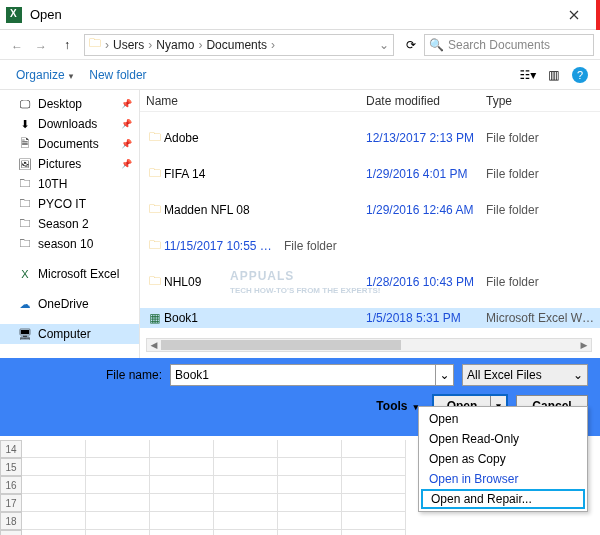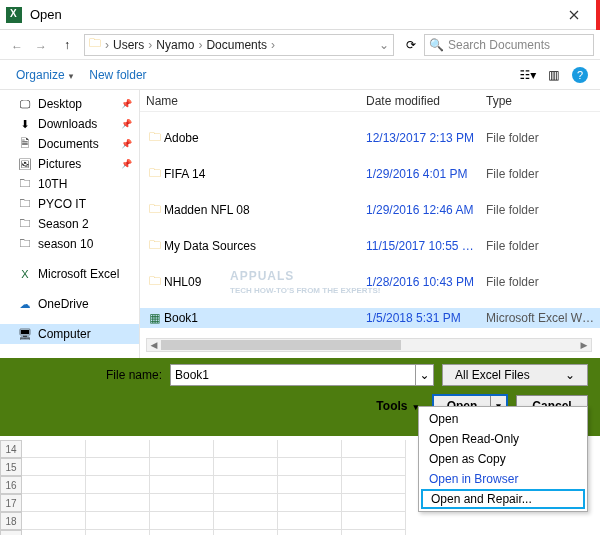--- a/index.html
+++ b/index.html
@@ -54,27 +54,27 @@
 
 .watermark { position: absolute; left: 230px; top: 260px; opacity: .25; font-size: 22px; font-weight: bold; color: #2a5b8a; letter-spacing: 1px; }
 .watermark small { display: block; font-size: 8px; letter-spacing: 0; }
 
 .hscroll { position: absolute; left: 146px; top: 338px; right: 8px; height: 14px; background: #f2f2f2; border: 1px solid #ddd; }
 .hscroll .thumb { position: absolute; left: 14px; top: 1px; width: 240px; height: 10px; background: #ccc; }
 .hscroll .ar { position: absolute; top: 0; width: 14px; height: 12px; display: flex; align-items: center; justify-content: center; color: #777; font-size: 9px; }
 .hscroll .ar.l { left: 0; }
 .hscroll .ar.r { right: 0; }
 
-.bottom { position: absolute; top: 358px; left: 0; right: 0; padding: 6px 12px 10px 12px; background: #4d7c0f; }
+.bottom { position: absolute; top: 358px; left: 0; right: 0; padding: 6px 12px 10px 12px; background: #3b82f6; }
 .row { display: flex; align-items: center; margin-bottom: 8px; }
 .row-label { width: 158px; text-align: right; padding-right: 8px; }
 .fname-input { flex: 1; height: 22px; border: 1px solid #999; padding: 0 4px; background: #fff; }
 .fname-wrap { flex: 1; position: relative; display: flex; }
 .fname-drop { width: 18px; border: 1px solid #999; border-left: none; display: flex; align-items: center; justify-content: center; background: #fff; }
-.filter { width: 146px; height: 22px; margin-left: 8px; border: 1px solid #999; background: #eee; display: flex; align-items: center; padding: 0 12px; }
+.filter { width: 126px; height: 22px; margin-left: 8px; border: 1px solid #999; background: #eee; display: flex; align-items: center; padding: 0 4px; }
 .filter .dd { margin-left: auto; }
 .btnrow { display: flex; align-items: center; font-weight: bold; }
 .tools { margin-left: auto; margin-right: 14px; }
 .tools::after { content: "▾"; margin-left: 6px; font-size: 9px; }
 .btn { width: 72px; height: 22px; border: 1px solid #888; background: #eee; display: flex; align-items: center; justify-content: center; }
 .split-btn { display: flex; border: 2px solid #0a64c4; }
 .split-btn .main-b { width: 56px; height: 20px; display: flex; align-items: center; justify-content: center; background: #eee; }
 .split-btn .drop-b { width: 16px; height: 20px; border-left: 1px solid #888; display: flex; align-items: center; justify-content: center; background: #eee; font-size: 9px; }
 .cancel { margin-left: 8px; }
 
@@ -211,21 +211,20 @@
         <span class="ftype">File folder</span>
       </div>
     <div class="frow">
         <span class="fic">🗀</span>
         <span class="fname">Madden NFL 08</span>
         <span class="fdate">1/29/2016 12:46 AM</span>
         <span class="ftype">File folder</span>
       </div>
     <div class="frow">
         <span class="fic">🗀</span>
-        <span class="fname">My Data Sources</span>
         <span class="fdate">11/15/2017 10:55 …</span>
         <span class="ftype">File folder</span>
       </div>
     <div class="frow">
         <span class="fic">🗀</span>
         <span class="fname">NHL09</span>
         <span class="fdate">1/28/2016 10:43 PM</span>
         <span class="ftype">File folder</span>
       </div>
     <div class="frow sel">

